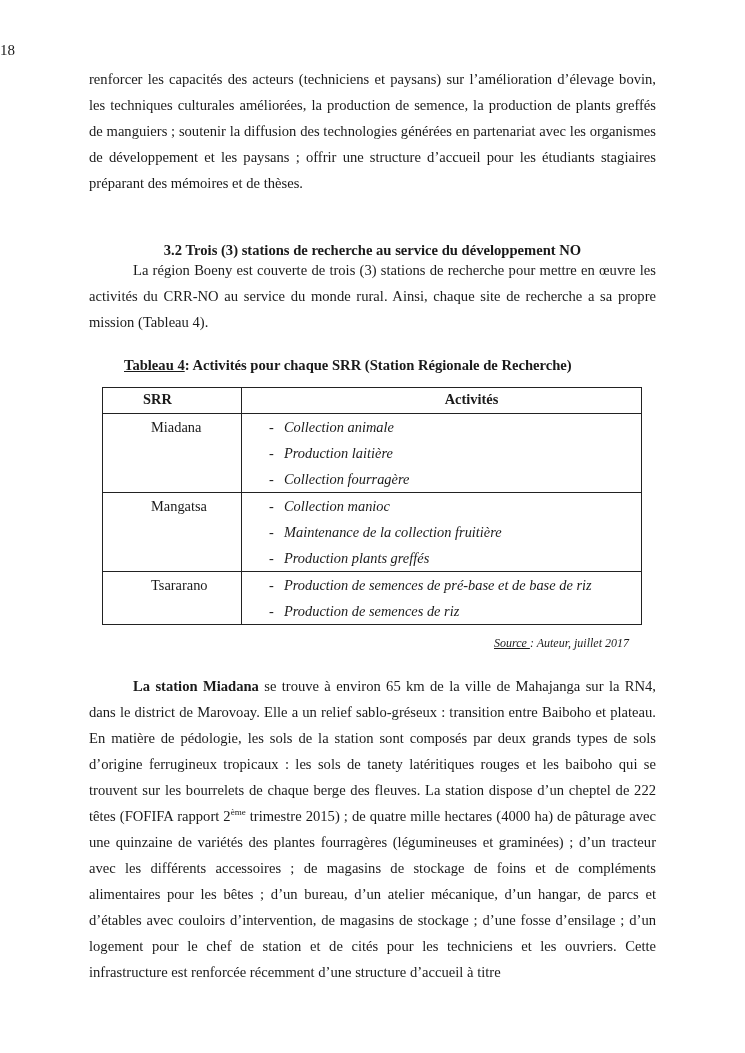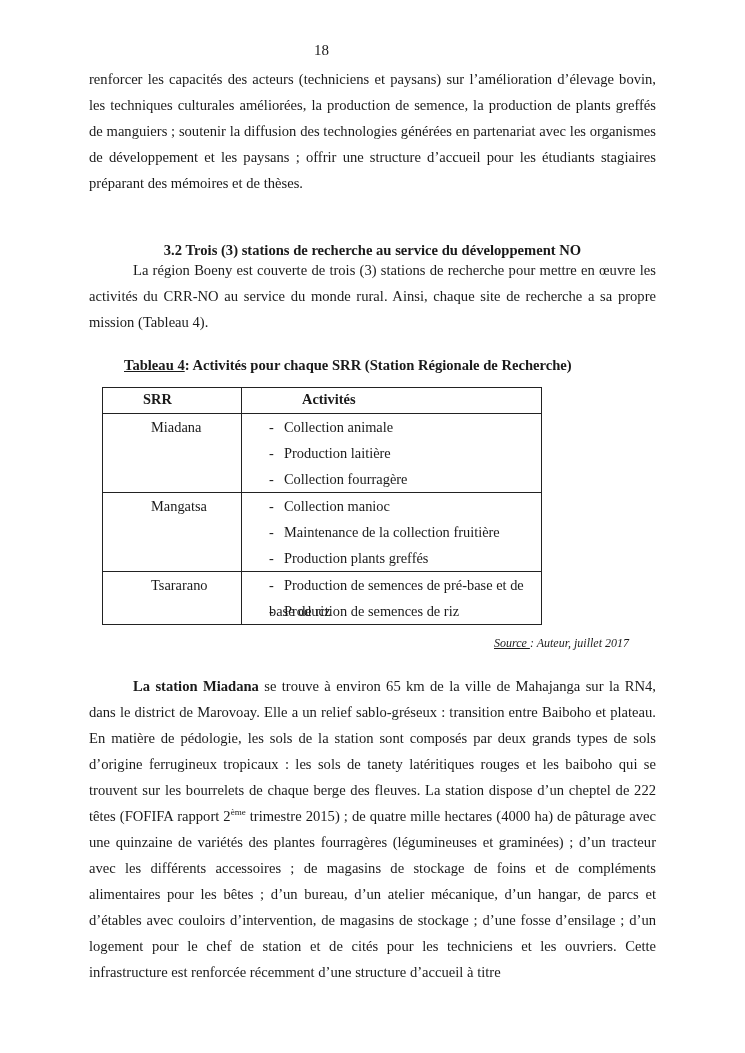--- a/index.html
+++ b/index.html
@@ -1,33 +1,33 @@
 <!DOCTYPE html>
 <html><head>
 <meta charset="utf-8">
 <style>
   html, body { margin: 0; padding: 0; background: #ffffff; }
   body { width: 745px; height: 1053px; position: relative; overflow: hidden;
          font-family: "Liberation Serif", serif; color: #1a1a1a; }
-  .page-number { position: absolute; top: 42px; left: 0; width: 643px; text-align: center; font-size: 15px; }
+  .page-number { position: absolute; top: 42px; left: 0; width: 643px; text-align: left; font-size: 15px; }
   .para { position: absolute; left: 89px; width: 567px; font-size: 14.6px; line-height: 26px;
           text-align: justify; text-align-last: left; }
   .para.indent { text-indent: 44px; }
   .heading { position: absolute; top: 222px; left: 0; width: 745px; text-align: center;
              font-size: 14.6px; font-weight: bold; margin-top: 20px; }
   .table-caption { position: absolute; top: 357px; left: 124px; font-size: 14.6px; font-weight: bold; }
   .table-caption .u { text-decoration: underline; text-align: center; }
-  table.srr { position: absolute; top: 387px; left: 102px; width: 440px; border-collapse: collapse;
+  table.srr { position: absolute; top: 387px; left: 102px; width: 540px; border-collapse: collapse;
               font-size: 14.4px; }
   table.srr td, table.srr th { border: 1px solid #222; vertical-align: top; padding: 0; }
   table.srr th { font-weight: bold; text-align: left; height: 25px; line-height: 22px; }
   table.srr th.c1 { padding-left: 40px; width: 98px; }
-  table.srr th.c2 { padding-left: 60px; }
+  table.srr th.c2 { padding-left: 60px; text-align: center; }
   table.srr td.c1 { padding-left: 48px; line-height: 22px; padding-top: 2px; }
-  table.srr td.c2 { padding-left: 27px; }
+  table.srr td.c2 { padding-left: 27px; font-style: italic; }
   .act { line-height: 26px; height: 26px; }
   .act .dash { display: inline-block; width: 15px; }
   .source { position: absolute; top: 636px; left: 494px; font-size: 12px; font-style: italic; }
   .source .u { text-decoration: underline; }
   sup { font-size: 9px; line-height: 0; }
   b { font-weight: bold; }
 </style>
 </head>
 <body>
 

